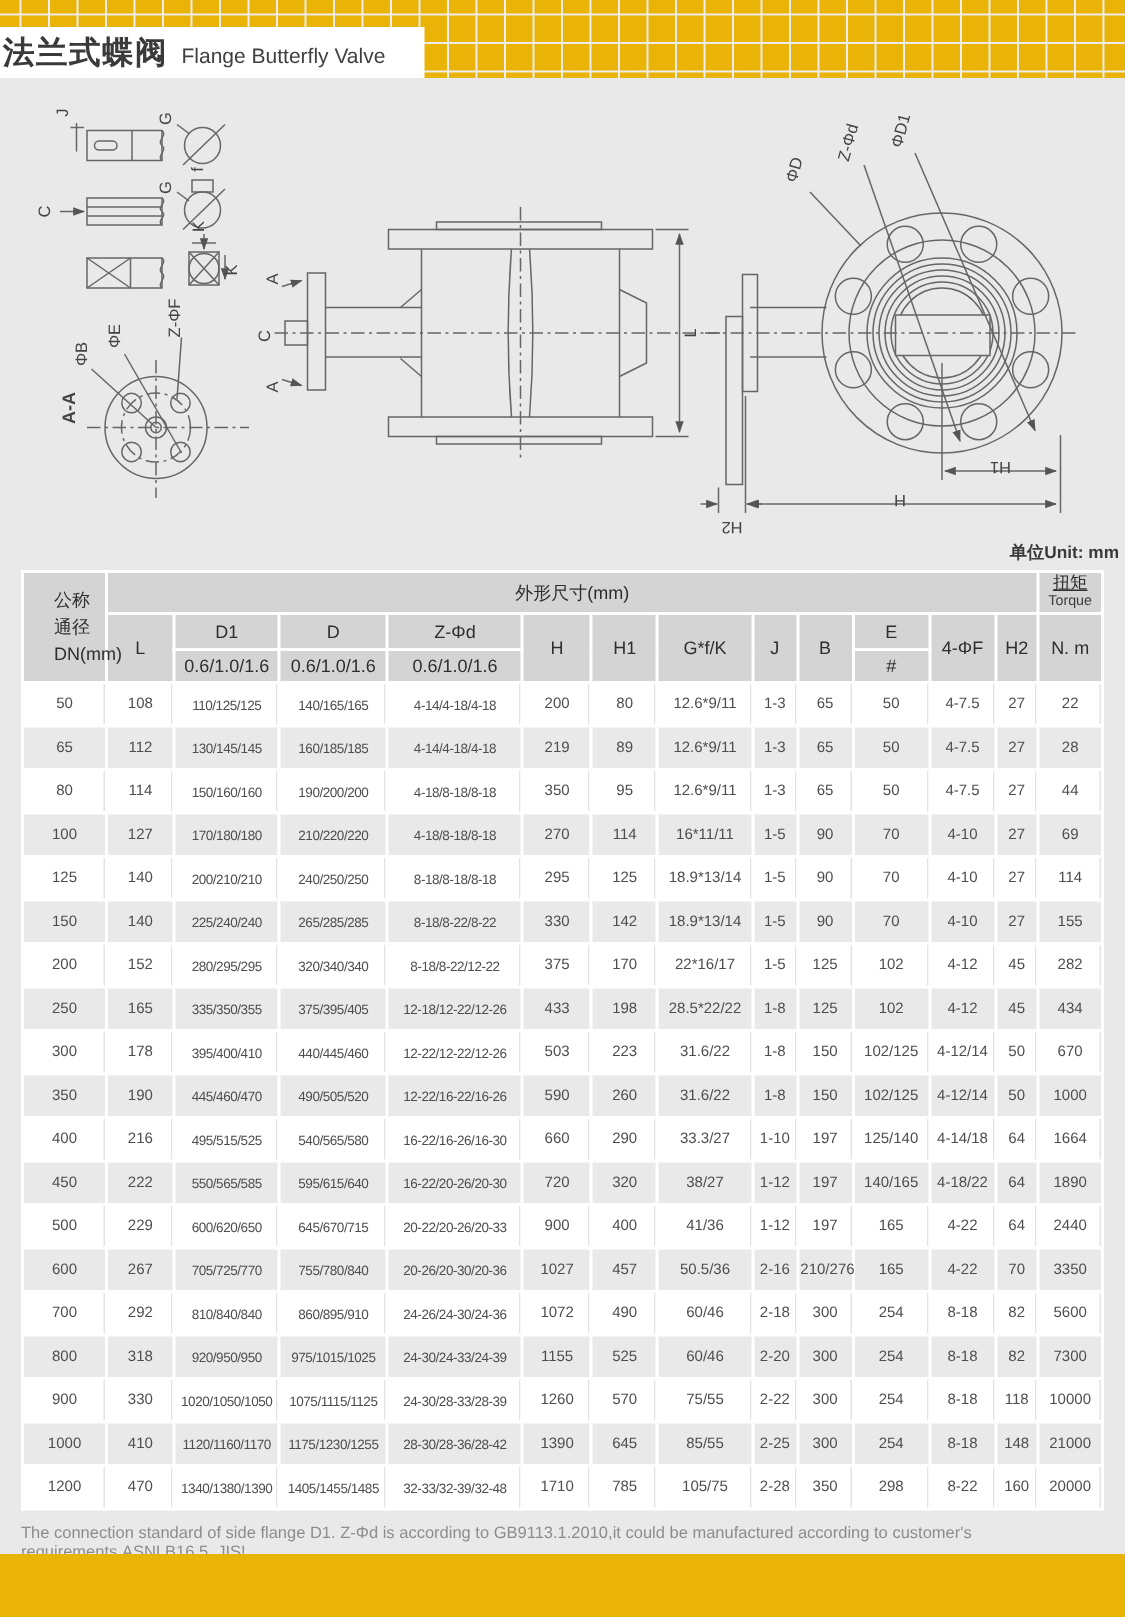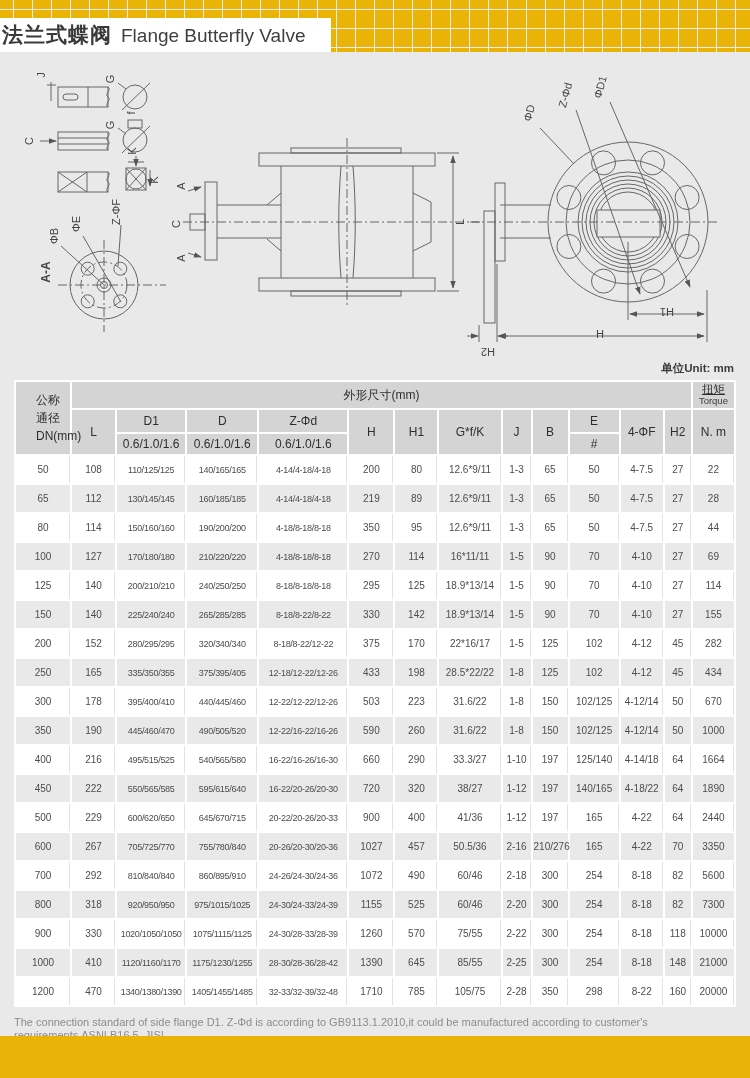--- a/index.html
+++ b/index.html
@@ -6,28 +6,28 @@
   .page{width:750px;height:1078px;background:#eab308;overflow:hidden;position:relative;
         font-family:"Liberation Sans","DejaVu Sans",sans-serif;}
   
   .grid-strip{height:52px;
     background-image:linear-gradient(#ededed 1px,transparent 1px),
                      linear-gradient(90deg,#ededed 1px,transparent 1px);
     background-size:19px 19px;background-position:-6px 9px;
     display:flex;align-items:flex-end;}
   .title{background:#fff;padding:3px 26px 3px 2px;display:flex;align-items:baseline;gap:9px;}
   .title .zh{font-size:21px;font-weight:bold;color:#3a3a3a;letter-spacing:1px;}
-  .title .en{font-size:19px;color:#3f3f3f;}
+  .title .en{font-size:14px;color:#3f3f3f;}
   
   .content{background:#e9e9e9;height:984px;box-sizing:border-box;overflow:hidden;}
   .drawing-wrap{height:308px;}
   svg text{fill:#444;font-size:11px;font-family:"Liberation Sans","DejaVu Sans",sans-serif;}
   svg .bold{font-weight:bold;font-size:12px;}
   .dash{stroke-dasharray:9 3 2 3;}
-  .unit{text-align:right;padding:1px 16px 3px 0;font-size:11.5px;font-weight:bold;color:#3a3a3a;height:16px;}
+  .unit{text-align:right;padding:1px 4px 3px 0;font-size:11.5px;font-weight:bold;color:#3a3a3a;height:16px;}
   
   table{border-collapse:collapse;table-layout:fixed;width:722px;margin:0 14px;}
   th{background:#d4d4d4;border:2px solid #fff;font-weight:normal;color:#2e2e2e;
      font-size:12px;text-align:center;padding:0 1px;}
   thead tr:nth-child(1) th{height:26px;}
   thead tr:nth-child(2) th{height:22px;}
   thead tr:nth-child(3) th{height:20px;margin-top:26px;}
   .th-dn{text-align:left;padding-left:20px;font-size:12px;line-height:1.5;}
   .torque-zh{font-size:11.5px;line-height:1.1;text-decoration:underline;}
   .torque-en{font-size:9.5px;line-height:1.1;color:#3c3c3c;}

